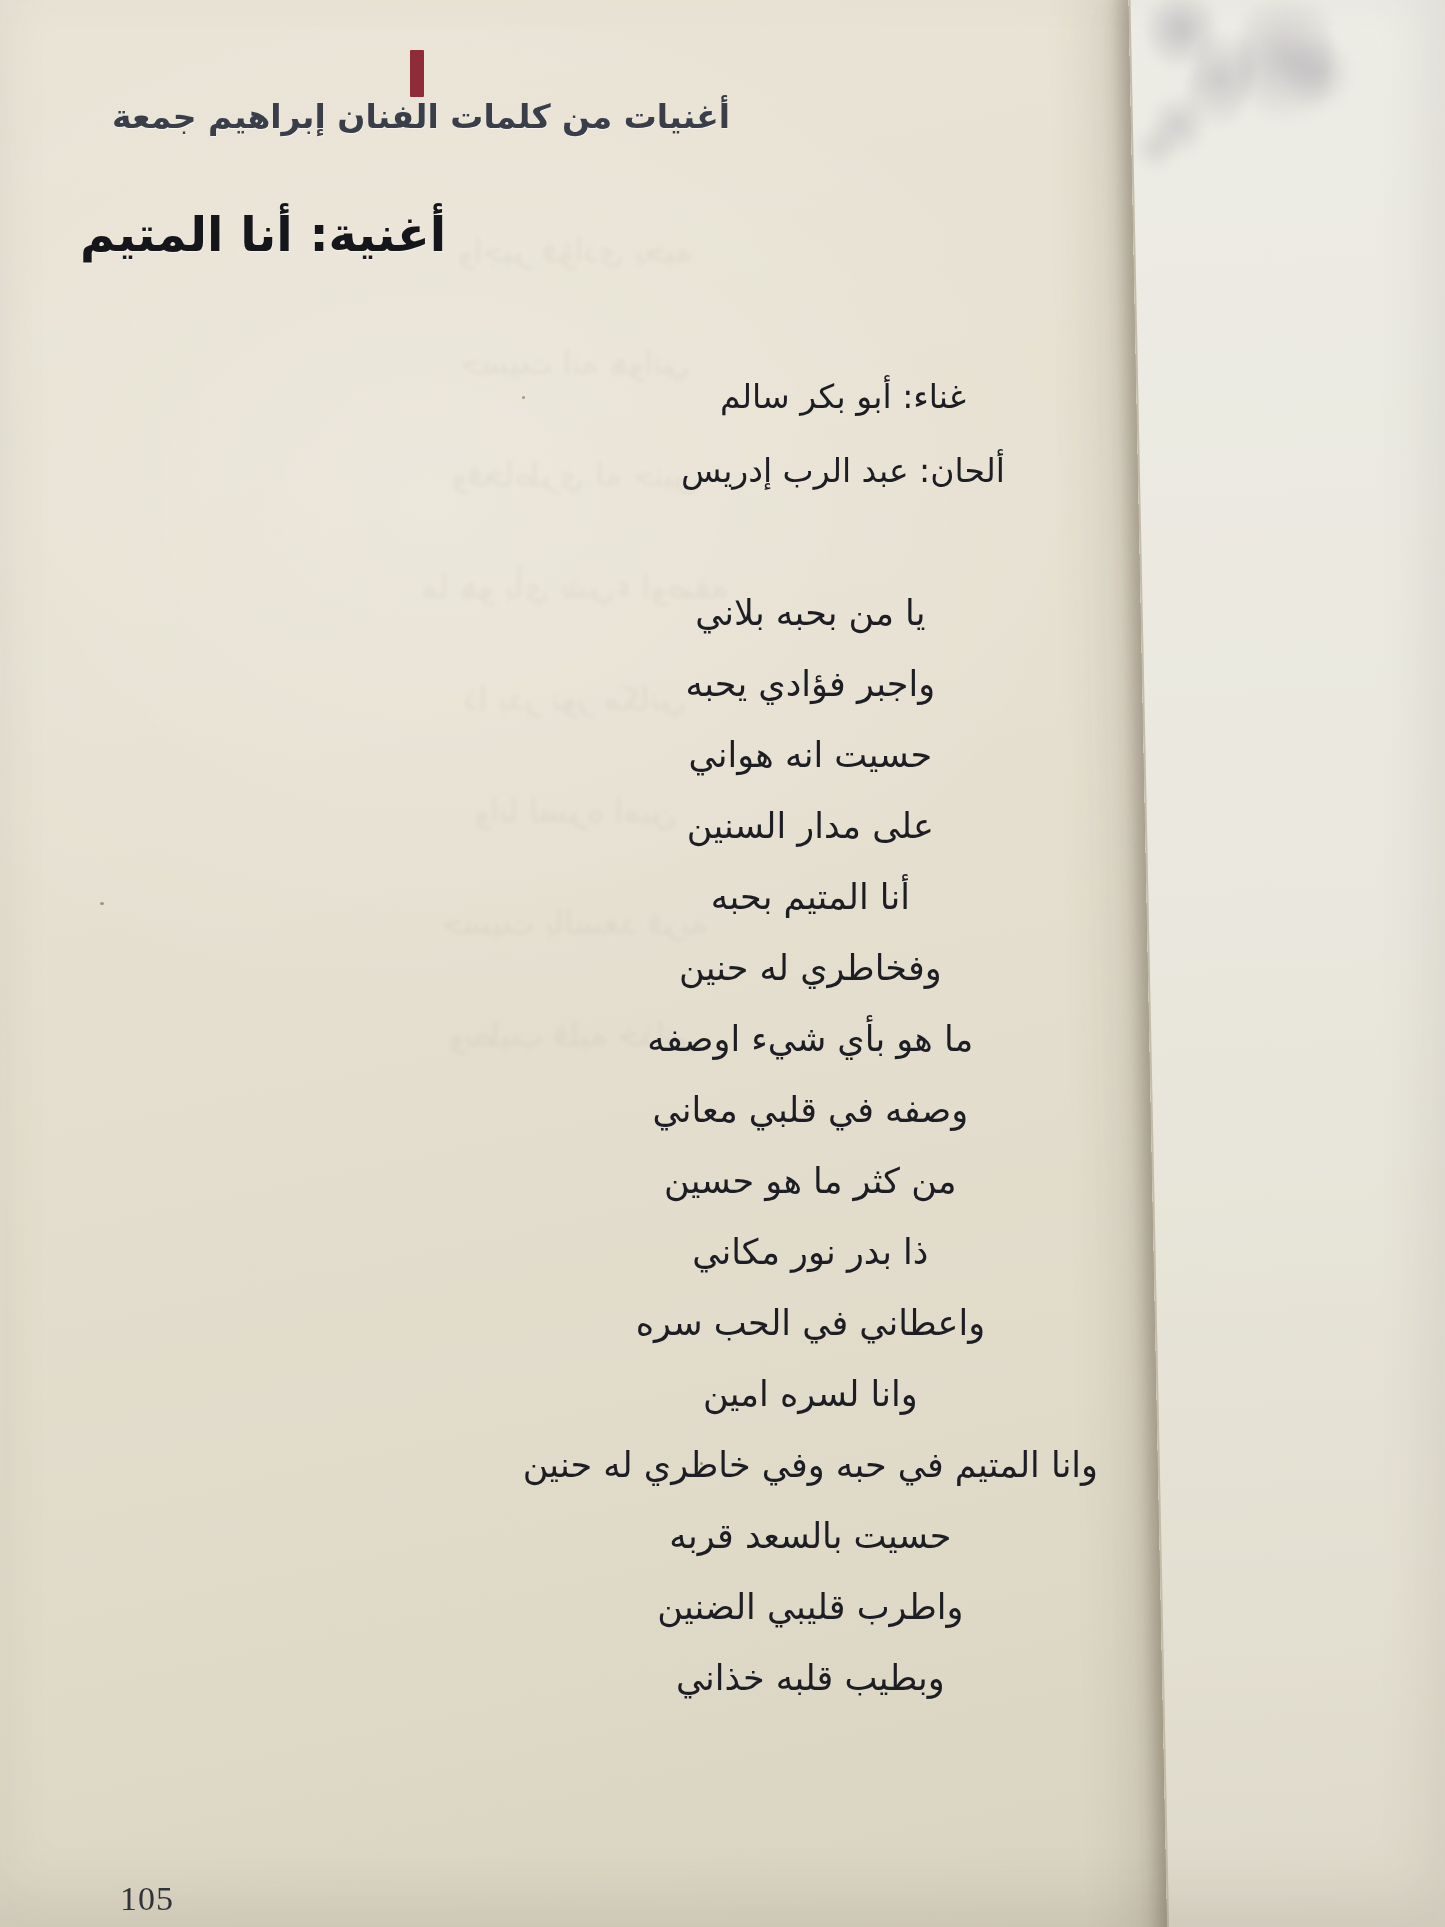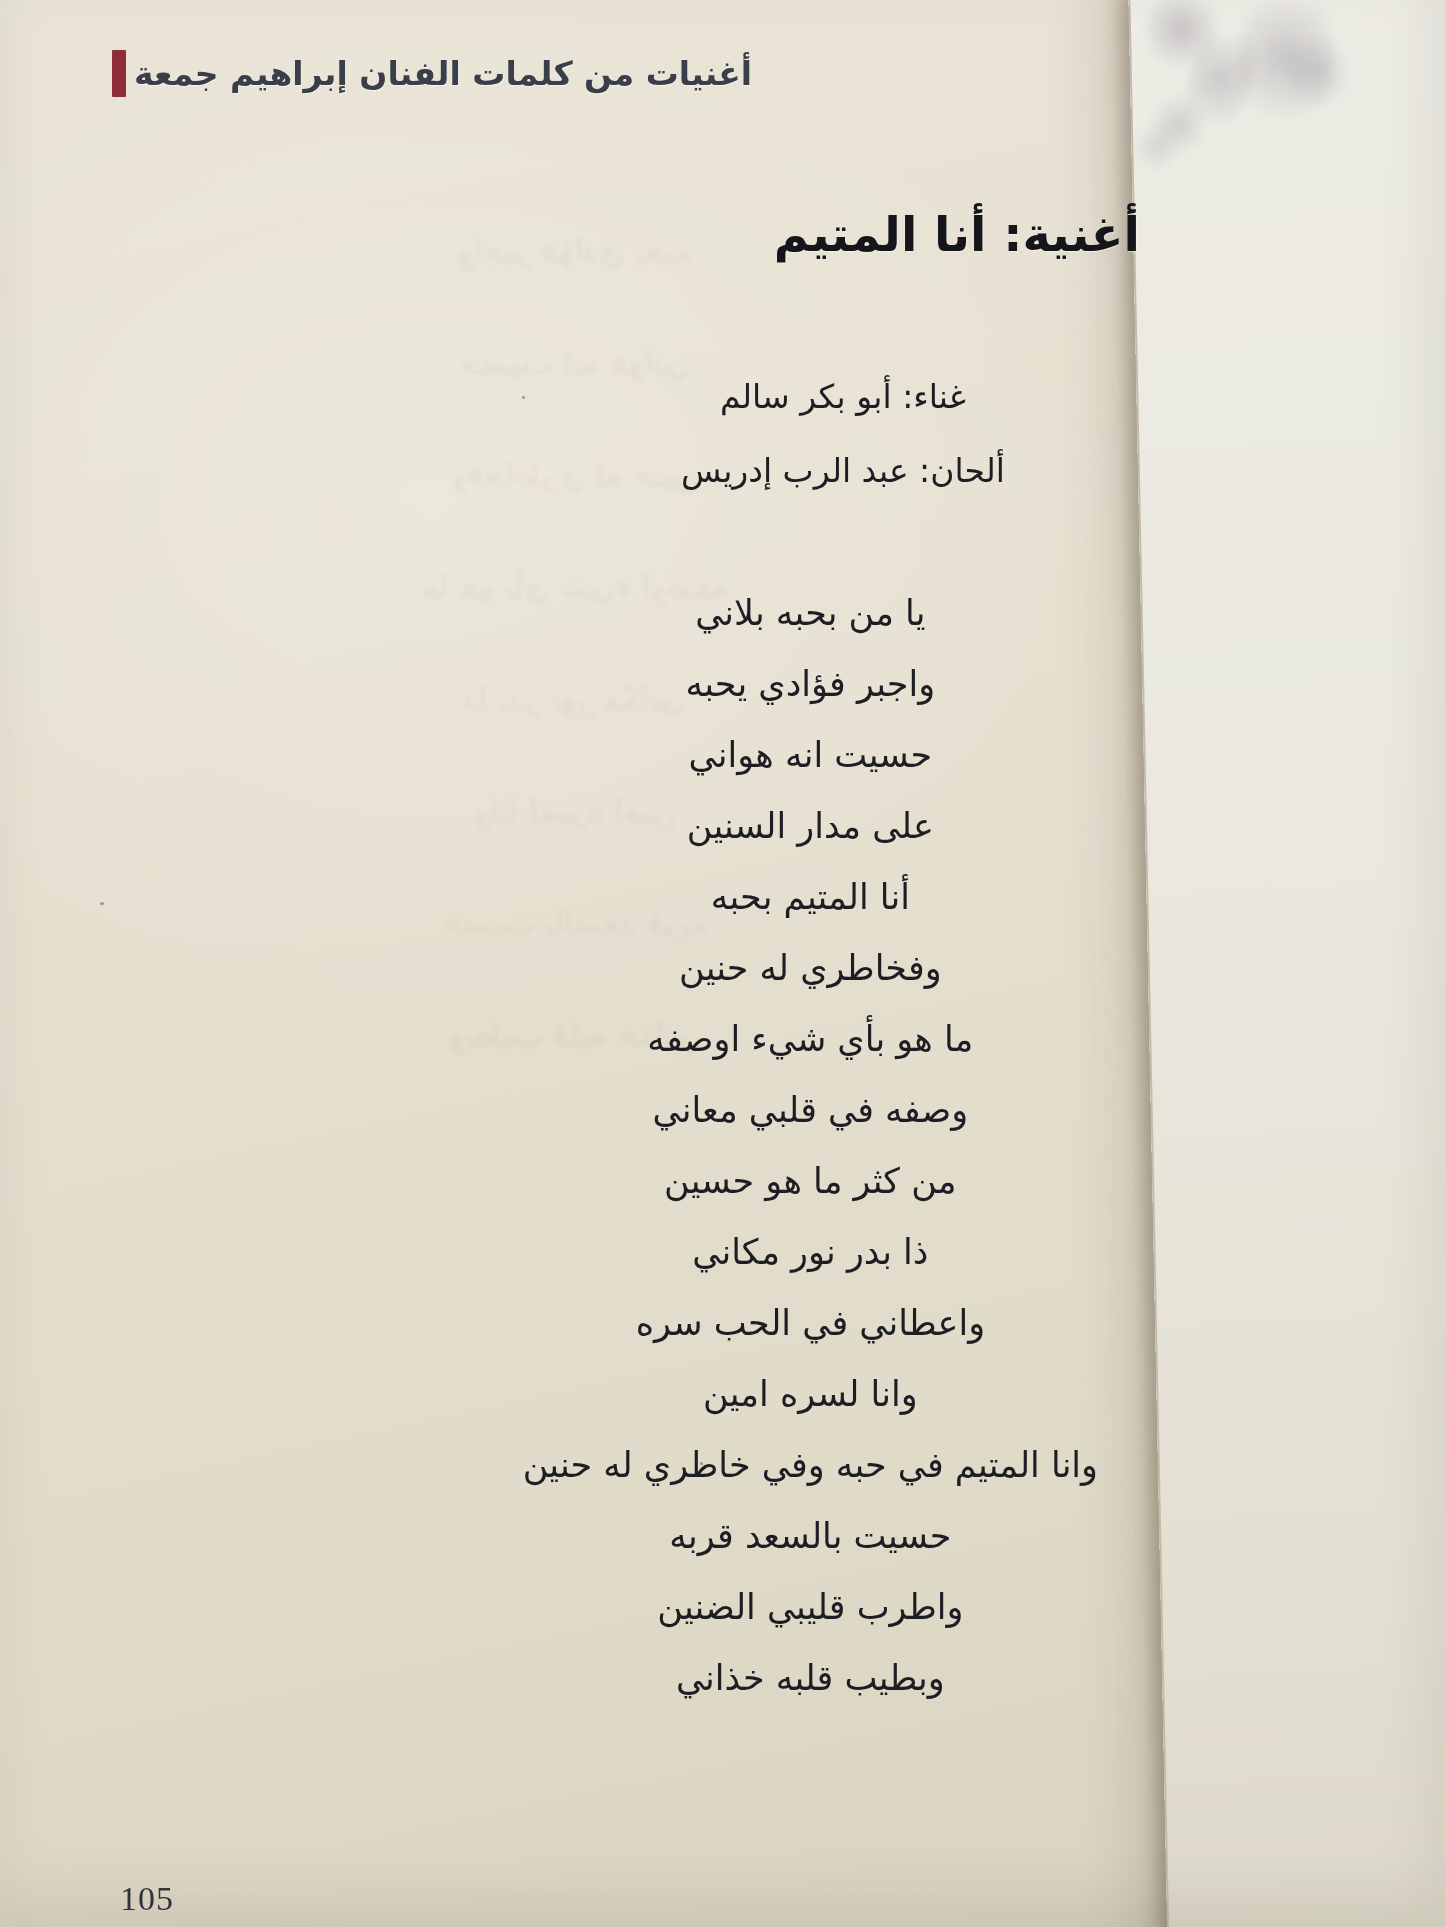--- a/index.html
+++ b/index.html
@@ -34,32 +34,32 @@
     direction:rtl;text-align:center;
     transform:scaleX(-1);
     font-size:33px;line-height:112px;color:#55503f;
     opacity:0.055;filter:blur(2px);
     pointer-events:none;
   }
 
   .speck{position:absolute;width:4px;height:3px;border-radius:50%;background:rgba(60,55,45,0.45);}
 
   
-  .header{position:absolute;left:112px;top:50px;display:flex;align-items:center;}
+  .header{position:absolute;left:112px;top:50px;display:flex;align-items:center;flex-direction:column;}
   .accent-bar{width:14px;height:47px;background:#8e2c3a;border-radius:1px;margin-right:8px;flex:none;}
   .header-text{
     direction:rtl;font-size:33px;font-weight:700;color:#3a3e49;
     letter-spacing:0;white-space:nowrap;
     text-shadow:0.5px 0.8px 0.6px rgba(255,255,255,0.55);
   }
 
   
   .title{
     position:absolute;left:80px;top:206px;width:1060px;
-    direction:rtl;text-align:right;
+    direction:rtl;text-align:left;
     font-size:48px;font-weight:900;color:#15161a;white-space:nowrap;
     text-shadow:0.6px 1px 0.8px rgba(255,255,255,0.5);
   }
 
   
   .credits{
     position:absolute;right:440px;top:360px;
     direction:rtl;text-align:center;
     font-size:33px;line-height:74px;color:#1d1e24;white-space:nowrap;
   }

